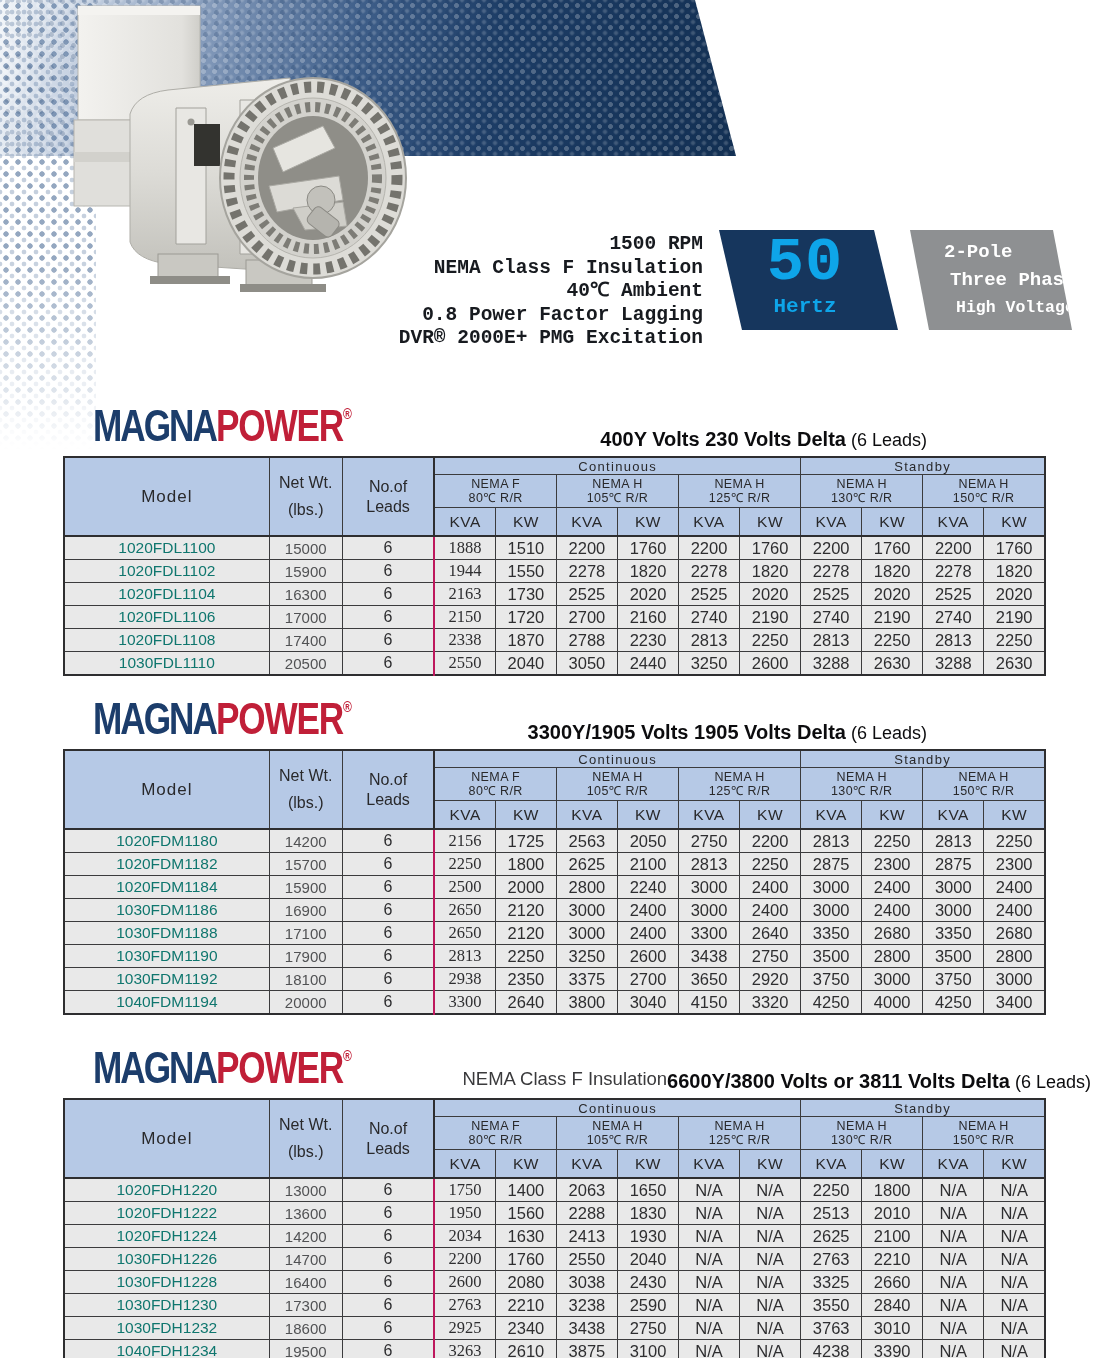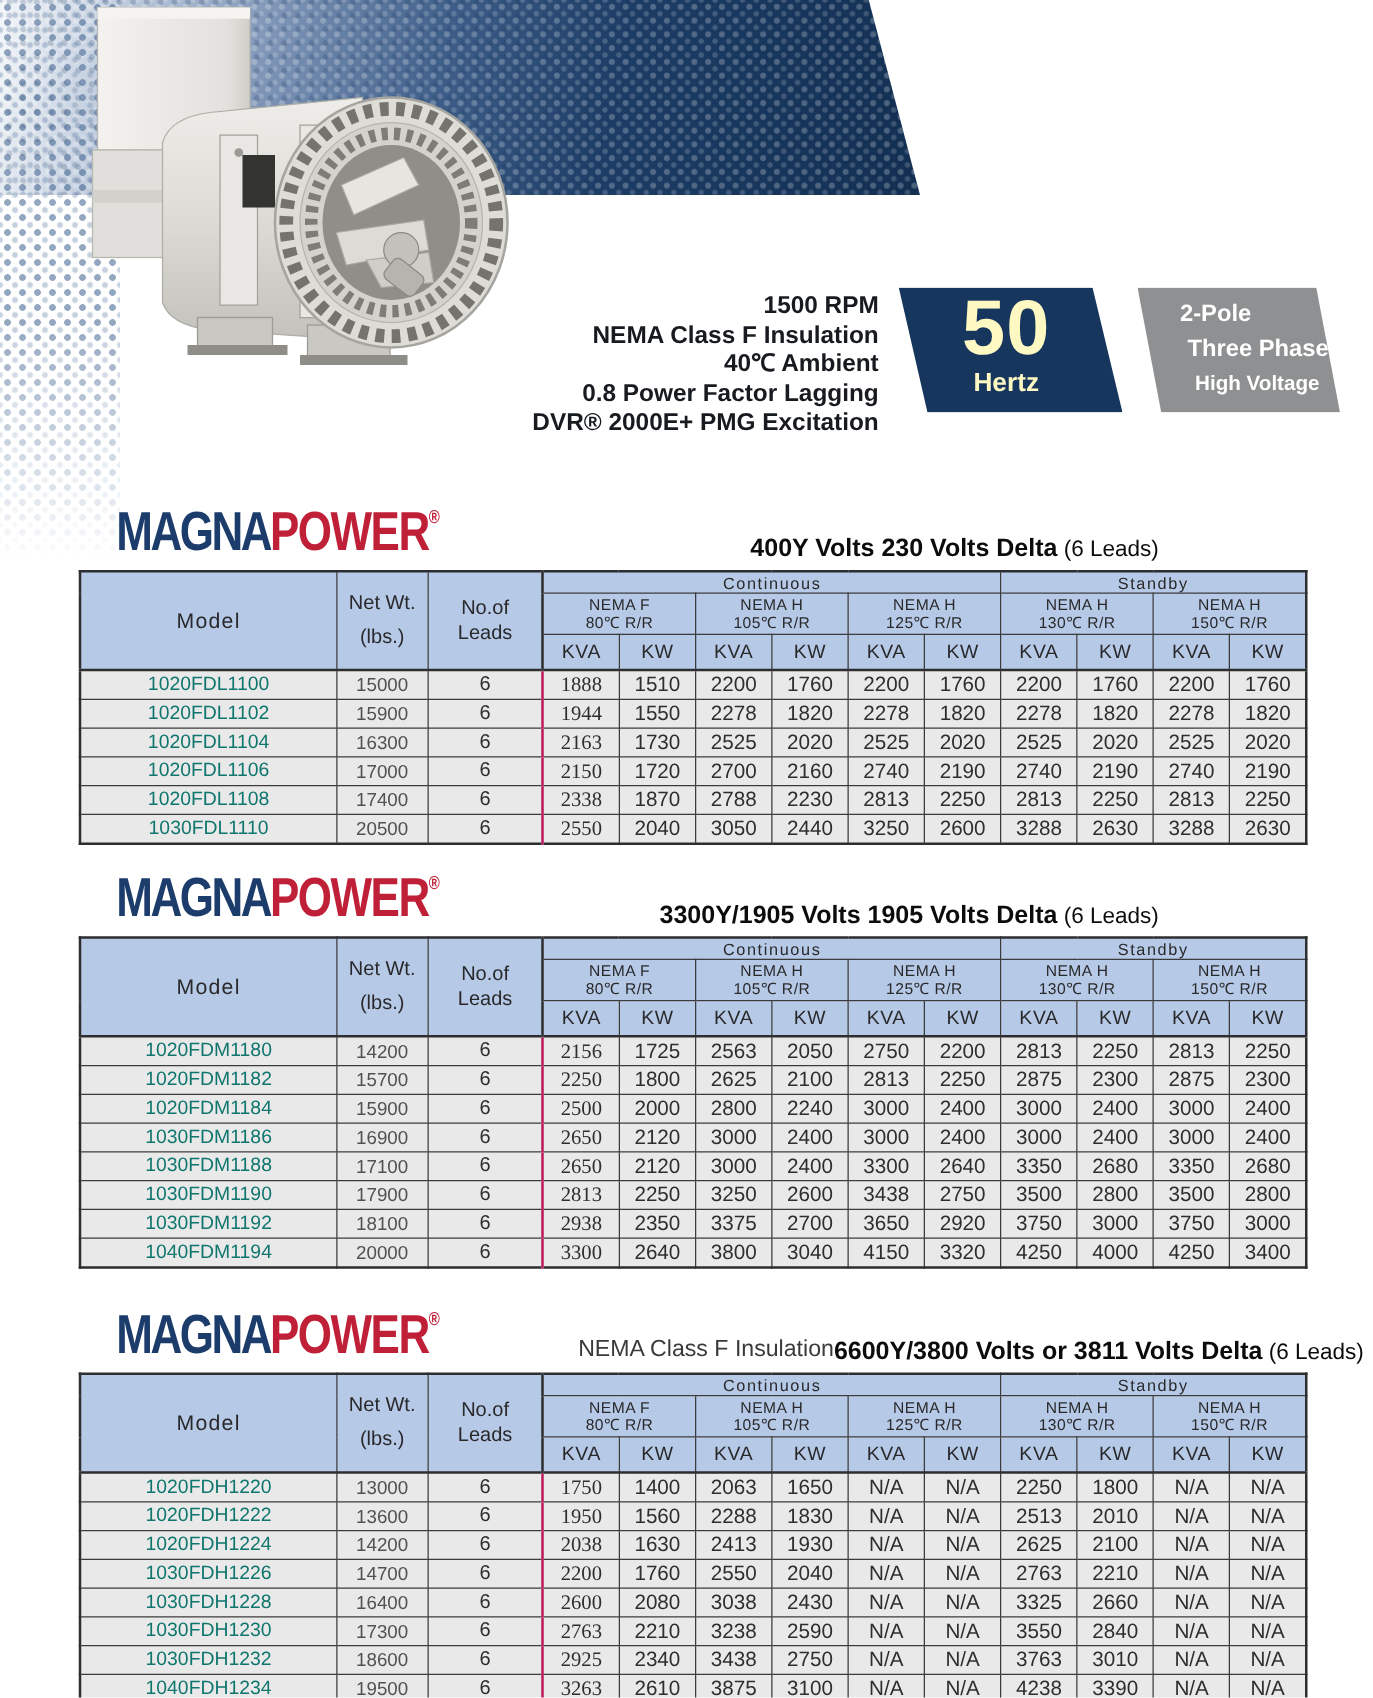--- a/index.html
+++ b/index.html
@@ -1,21 +1,21 @@
 <!DOCTYPE html>
 <html style="--navy: #16365d; --crimson: #c01f38; --badge-gray: #8e9092; --header-blue: #b6c9e6; --row-gray: #e9e9e9; --logo-navy: #1c3d6b;"><head>
 <meta charset="utf-8">
 <style>
   html,body{margin:0;padding:0;}
   body{
     width:1098px;height:1358px;background:#ffffff;overflow:hidden;
     font-family:"Liberation Sans",sans-serif;position:relative;
   }
   
-  .hero{position:relative;height:380px;}
+  .hero{position:relative;height:380px;font-family:Liberation Mono, monospace;}
   .band{
     position:absolute;left:0;top:0;width:736px;height:156px;z-index:1;
     clip-path:polygon(0 0,695px 0,736px 156px,0 156px);
     background:
       radial-gradient(circle,rgba(255,255,255,.24) 2.1px,transparent 2.8px),
       radial-gradient(circle,rgba(255,255,255,.18) 1.8px,transparent 2.5px),
       radial-gradient(circle,rgba(25,55,95,.20) 2.1px,transparent 2.8px),
       linear-gradient(100deg,#f4f7fa 0%,#c2cedf 12%,#7a92b4 30%,#3d5d88 48%,#1d3d66 66%,#122f52 100%);
     background-size:11px 11px,11px 11px,11px 11px,100% 100%;
     background-position:0 0,5.5px 5.5px,2px 7px,0 0;
@@ -29,21 +29,21 @@
     -webkit-mask-image:linear-gradient(to bottom,#000 0%,#000 55%,transparent 96%);
     mask-image:linear-gradient(to bottom,#000 0%,#000 55%,transparent 96%);
   }
   .gen{position:absolute;left:18px;top:2px;width:420px;height:295px;z-index:3;}
   .specs{
     position:absolute;top:233px;right:395px;text-align:right;z-index:5;
     font-weight:bold;font-size:19.5px;line-height:23.6px;color:#171a1f;
   }
   .badge-hz{
     position:absolute;left:712px;top:230px;width:186px;height:100px;z-index:5;
-    background:var(--navy,#16365d);color:#fef9c3;text-align:center;
+    background:var(--navy,#16365d);color:#0ea5e9;text-align:center;
     clip-path:polygon(7px 0,162px 0,186px 100%,30px 100%);
   }
   .hz-num{font-size:62px;font-weight:bold;line-height:58px;margin-top:4px;letter-spacing:1px;}
   .hz-unit{font-size:21px;font-weight:bold;line-height:22px;margin-top:4px;}
   .badge-pole{
     position:absolute;left:900px;top:230px;width:172px;height:100px;z-index:5;
     background:var(--badge-gray,#8e9092);color:#fff;
     clip-path:polygon(10px 0,153px 0,172px 100%,29px 100%);
   }
   .bp{font-weight:bold;white-space:nowrap;}
@@ -623,21 +623,21 @@
             <td class="c-num">N/A</td>
             <td class="c-num">2513</td>
             <td class="c-num">2010</td>
             <td class="c-num">N/A</td>
             <td class="c-num">N/A</td>
           </tr>
           <tr>
             <td class="c-model">1020FDH1224</td>
             <td class="c-wt">14200</td>
             <td class="c-leads">6</td>
-            <td class="c-num">2038</td>
+            <td class="c-num">2034</td>
             <td class="c-num">1630</td>
             <td class="c-num">2413</td>
             <td class="c-num">1930</td>
             <td class="c-num">N/A</td>
             <td class="c-num">N/A</td>
             <td class="c-num">2625</td>
             <td class="c-num">2100</td>
             <td class="c-num">N/A</td>
             <td class="c-num">N/A</td>
           </tr>

